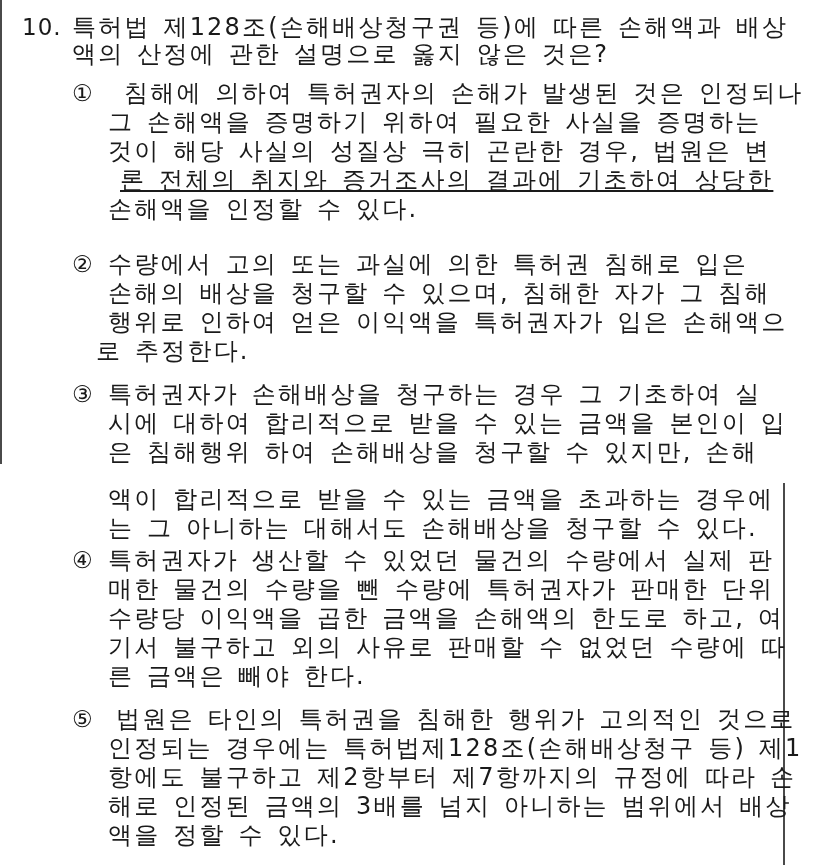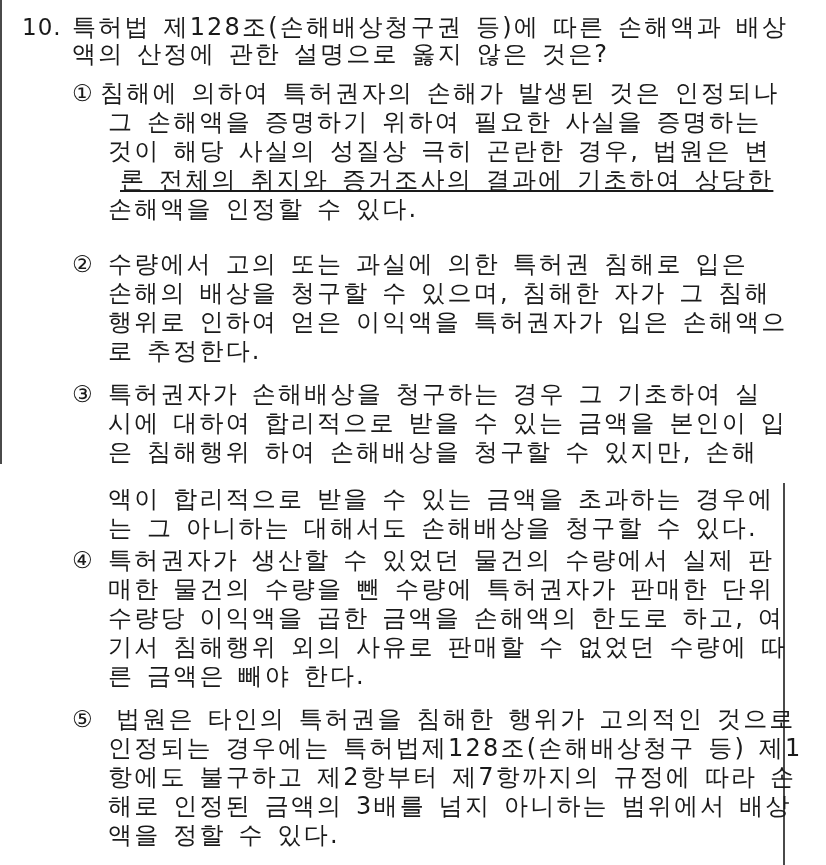--- a/index.html
+++ b/index.html
@@ -61,50 +61,50 @@
 <div class="border-right"></div>
 
 <div>
   <span class="qnum">10.</span>
   <span class="line" style="left:72px; top:13px;">특허법 제128조(손해배상청구권 등)에 따른 손해액과 배상</span>
   <span class="line" style="left:72px; top:40px;">액의 산정에 관한 설명으로 옳지 않은 것은?</span>
 </div>
 
 <div>
   <span class="marker" style="top:79px;">①</span>
-  <span class="line" style="left:100px; top:79px;">침해에 의하여 특허권자의 손해가 발생된 것은 인정되나</span>
+  <span class="line" style="left:124px; top:79px;">침해에 의하여 특허권자의 손해가 발생된 것은 인정되나</span>
   <span class="line" style="left:108px; top:108px;">그 손해액을 증명하기 위하여 필요한 사실을 증명하는</span>
   <span class="line" style="left:108px; top:137px;">것이 해당 사실의 성질상 극히 곤란한 경우, 법원은 변</span>
   <span class="line" style="left:120px; top:166px;text-decoration:underline;">론 전체의 취지와 증거조사의 결과에 기초하여 상당한</span>
   <span class="line" style="left:108px; top:195px;">손해액을 인정할 수 있다.</span>
 </div>
 
 <div>
   <span class="marker" style="top:250px;">②</span>
   <span class="line" style="left:108px; top:250px;">수량에서 고의 또는 과실에 의한 특허권 침해로 입은</span>
   <span class="line" style="left:108px; top:279px;">손해의 배상을 청구할 수 있으며, 침해한 자가 그 침해</span>
   <span class="line" style="left:108px; top:308px;">행위로 인하여 얻은 이익액을 특허권자가 입은 손해액으</span>
-  <span class="line" style="left:108px; top:337px;">로 추정한다.</span>
+  <span class="line" style="left:96px; top:337px;">로 추정한다.</span>
 </div>
 
 <div>
   <span class="marker" style="top:380px;">③</span>
   <span class="line" style="left:108px; top:380px;">특허권자가 손해배상을 청구하는 경우 그 기초하여 실</span>
   <span class="line" style="left:108px; top:409px;">시에 대하여 합리적으로 받을 수 있는 금액을 본인이 입</span>
   <span class="line" style="left:108px; top:438px;">은 침해행위 하여 손해배상을 청구할 수 있지만, 손해</span>
   <span class="line" style="left:108px; top:485px;">액이 합리적으로 받을 수 있는 금액을 초과하는 경우에</span>
   <span class="line" style="left:108px; top:514px;">는 그 아니하는 대해서도 손해배상을 청구할 수 있다.</span>
 </div>
 
 <div>
   <span class="marker" style="top:546px;">④</span>
   <span class="line" style="left:108px; top:546px;">특허권자가 생산할 수 있었던 물건의 수량에서 실제 판</span>
   <span class="line" style="left:108px; top:575px;">매한 물건의 수량을 뺀 수량에 특허권자가 판매한 단위</span>
   <span class="line" style="left:108px; top:604px;">수량당 이익액을 곱한 금액을 손해액의 한도로 하고, 여</span>
-  <span class="line" style="left:108px; top:633px;">기서 침해행위 외의 사유로 판매할 수 없었던 수량에 따</span>
+  <span class="line" style="left:108px; top:633px;">기서 불구하고 외의 사유로 판매할 수 없었던 수량에 따</span>
   <span class="line" style="left:108px; top:662px;">른 금액은 빼야 한다.</span>
 </div>
 
 <div>
   <span class="marker" style="top:705px;">⑤</span>
   <span class="line" style="left:116px; top:705px;">법원은 타인의 특허권을 침해한 행위가 고의적인 것으로</span>
   <span class="line" style="left:108px; top:734px;">인정되는 경우에는 특허법제128조(손해배상청구 등) 제1</span>
   <span class="line" style="left:108px; top:763px;">항에도 불구하고 제2항부터 제7항까지의 규정에 따라 손</span>
   <span class="line" style="left:108px; top:792px;">해로 인정된 금액의 3배를 넘지 아니하는 범위에서 배상</span>
   <span class="line" style="left:108px; top:821px;">액을 정할 수 있다.</span>

